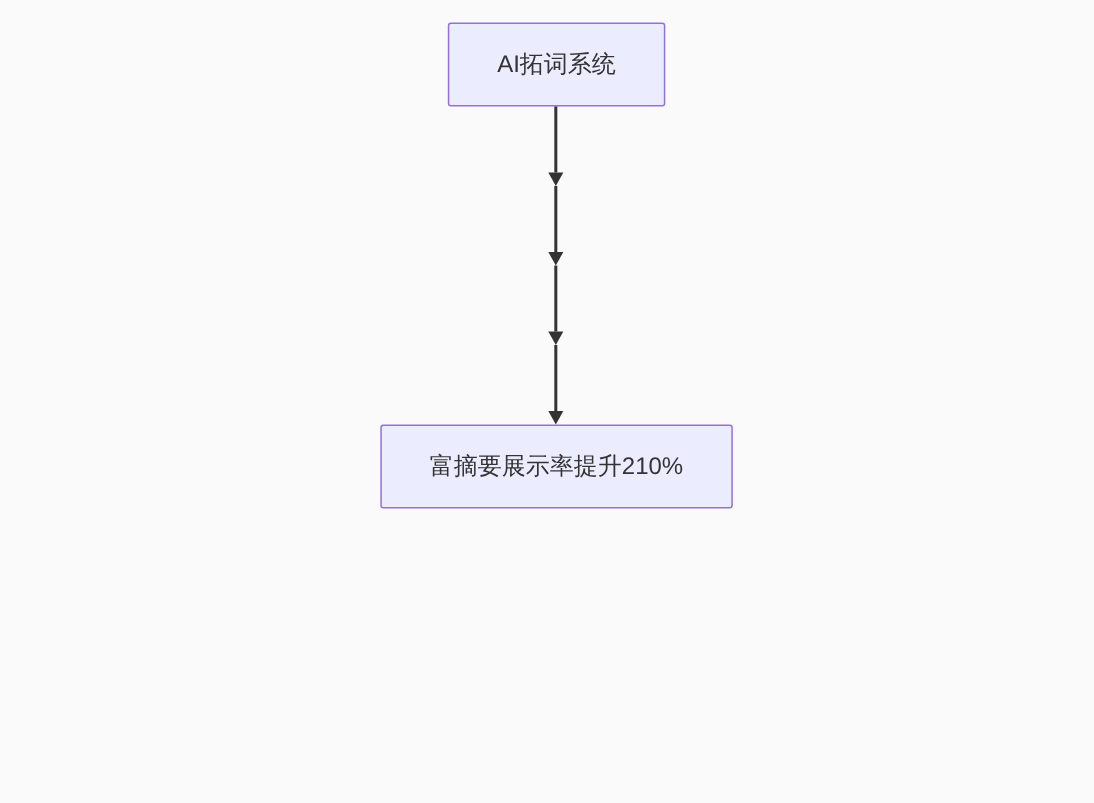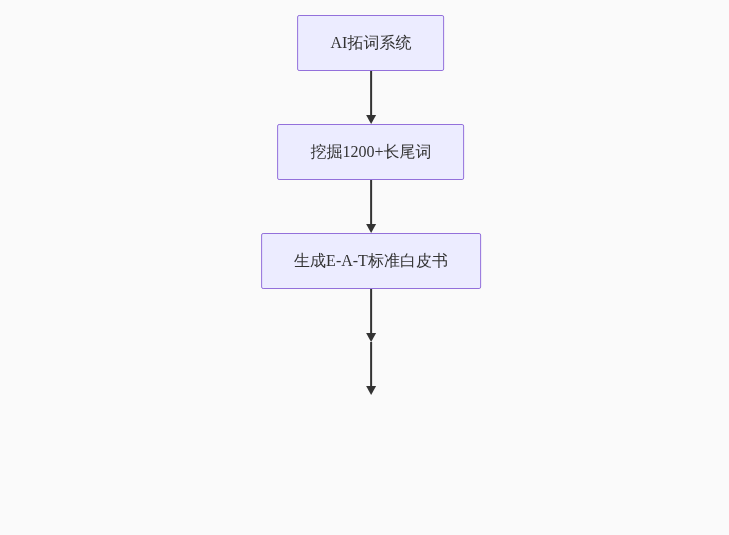--- a/index.html
+++ b/index.html
@@ -31,21 +31,20 @@
     align-items: center;
     justify-content: center;
     padding: 0 32px;
     background: #ECECFF;
     border: 1px solid #9370DB;
     border-radius: 2px;
     font-size: 16px;
     color: #333333;
     white-space: nowrap;
     text-align: center;
-    font-family: Liberation Serif, serif;
   }
   .arrow {
     height: 53px;
     display: flex;
     flex-direction: column;
     align-items: center;
   }
   .arrow .line {
     width: 2px;
     flex: 1 1 auto;
@@ -67,39 +66,36 @@
 
     <div class="node">
       <span>AI拓词系统</span>
     </div>
 
     <div class="arrow">
       <div class="line"></div>
       <div class="head"></div>
     </div>
 
-    <div class="node">
-      <span>挖掘1200+长尾词</span>
-    </div>
-
-    <div class="arrow">
-      <div class="line"></div>
-      <div class="head"></div>
-    </div>
-
-    <div class="node">
-      <span>生成E-A-T标准白皮书</span>
-    </div>
 
     <div class="arrow">
       <div class="line"></div>
       <div class="head"></div>
     </div>
 
 
     <div class="arrow">
       <div class="line"></div>
       <div class="head"></div>
     </div>
 
 
+    <div class="arrow">
+      <div class="line"></div>
+      <div class="head"></div>
+    </div>
+
+    <div class="node">
+      <span>富摘要展示率提升210%</span>
+    </div>
+
   </div>
 </div>
 
 </body></html>

